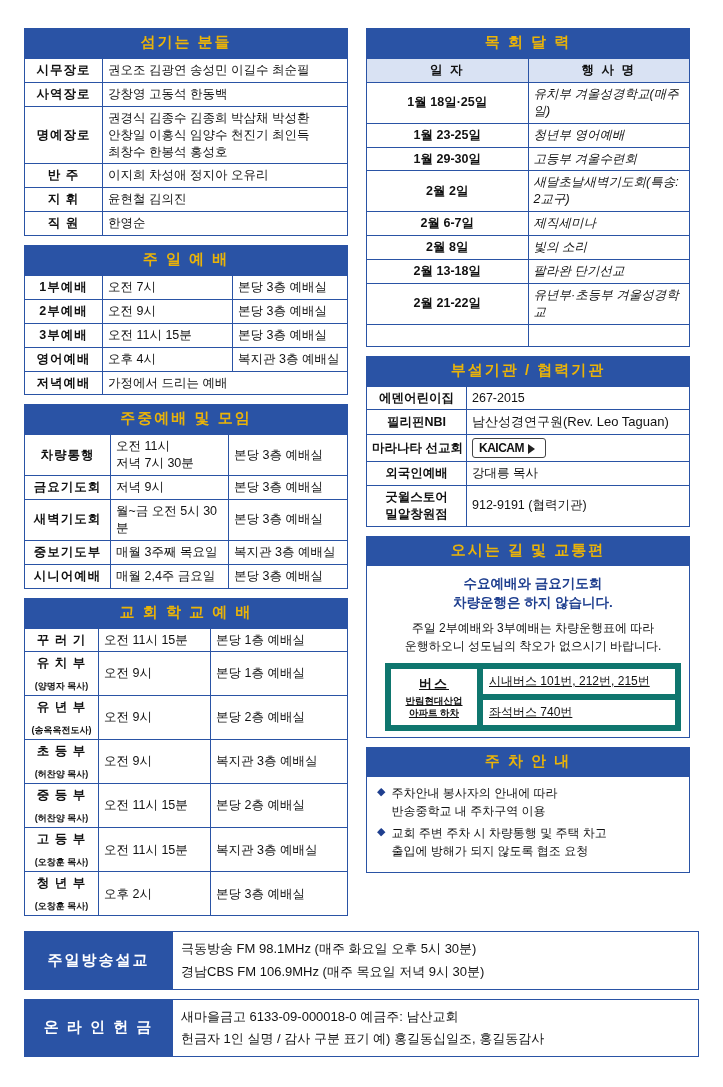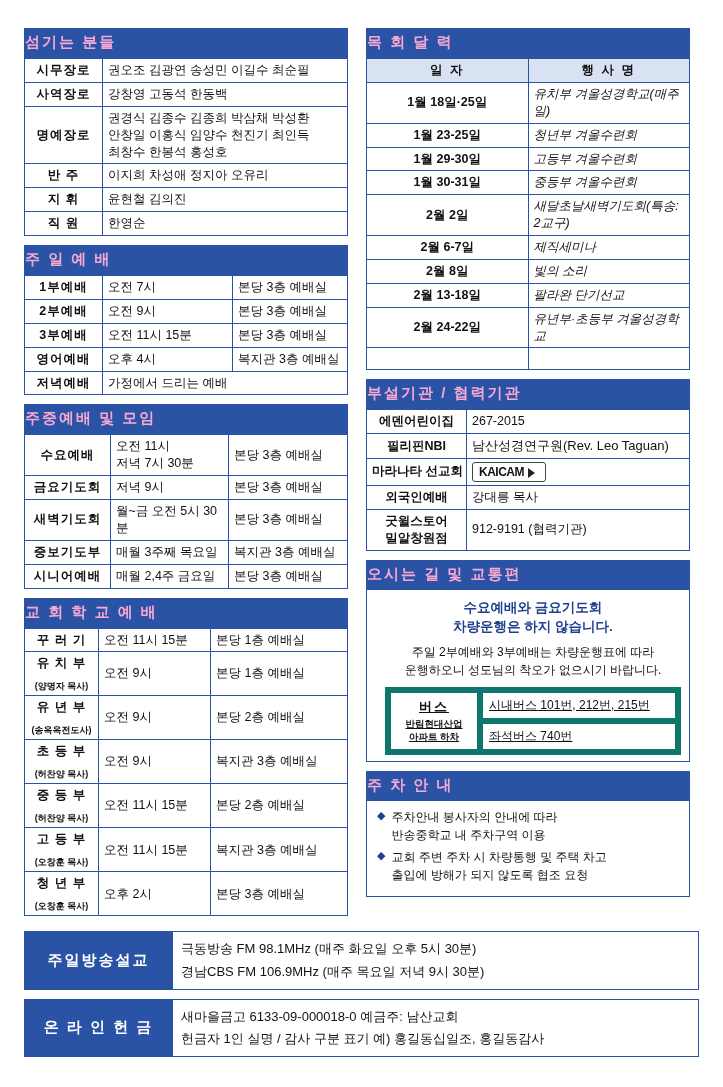--- a/index.html
+++ b/index.html
@@ -22,21 +22,22 @@
     display: flex;
     gap: 18px;
     align-items: flex-start;
   }
   .col { width: 324px; }
 
   .block { margin-bottom: 9px; }
 
   .bhead {
     background: #2a53a5;
-    color: #f9a8d4;
+    color: #eab308;
+    text-align: center;
     font-weight: bold;
     font-size: 15px;
     letter-spacing: 2px;
     padding: 4px 0 5px 0;
     border: 1px solid #2a53a5;
   }
   table.t {
     width: 100%;
     border-collapse: collapse;
     table-layout: fixed;
@@ -250,21 +251,21 @@
           </tr>
         </tbody>
           </table>
       </div>
 
       <div class="block">
         <div class="bhead">주중예배 및 모임</div>
         <table class="t mid">
           <tbody>
               <tr>
-            <td class="lbl">수요예배</td>
+            <td class="lbl">차량통행</td>
             <td class="val" style="white-space:pre-line">오전 11시
 저녁 7시 30분</td>
             <td class="val2">본당  3층  예배실</td>
           </tr>
           <tr>
             <td class="lbl">금요기도회</td>
             <td class="val">저녁 9시</td>
             <td class="val2">본당  3층  예배실</td>
           </tr>
           <tr>
@@ -359,48 +360,44 @@
               <tr>
             <th class="ch">일   자</th>
             <th class="ch">행  사  명</th>
           </tr>
           <tr>
             <td class="dt">1월 18일·25일</td>
             <td class="ev">유치부 겨울성경학교(매주일)</td>
           </tr>
           <tr>
             <td class="dt">1월 23-25일</td>
-            <td class="ev">청년부 겨울수련회</td>
+            <td class="ev">청년부 영어예배</td>
           </tr>
           <tr>
             <td class="dt">1월 29-30일</td>
             <td class="ev">고등부 겨울수련회</td>
           </tr>
           <tr>
-            <td class="dt">1월 30-31일</td>
-            <td class="ev">중등부 겨울수련회</td>
-          </tr>
-          <tr>
             <td class="dt">2월 2일</td>
             <td class="ev">새달초날새벽기도회(특송: 2교구)</td>
           </tr>
           <tr>
             <td class="dt">2월 6-7일</td>
             <td class="ev">제직세미나</td>
           </tr>
           <tr>
             <td class="dt">2월 8일</td>
             <td class="ev">빛의 소리</td>
           </tr>
           <tr>
             <td class="dt">2월 13-18일</td>
             <td class="ev">팔라완 단기선교</td>
           </tr>
           <tr>
-            <td class="dt">2월 24-22일</td>
+            <td class="dt">2월 21-22일</td>
             <td class="ev">유년부·초등부 겨울성경학교</td>
           </tr>
           <tr>
             <td class="dt blank"></td>
             <td class="ev blank"></td>
           </tr>
         </tbody>
           </table>
       </div>
 

